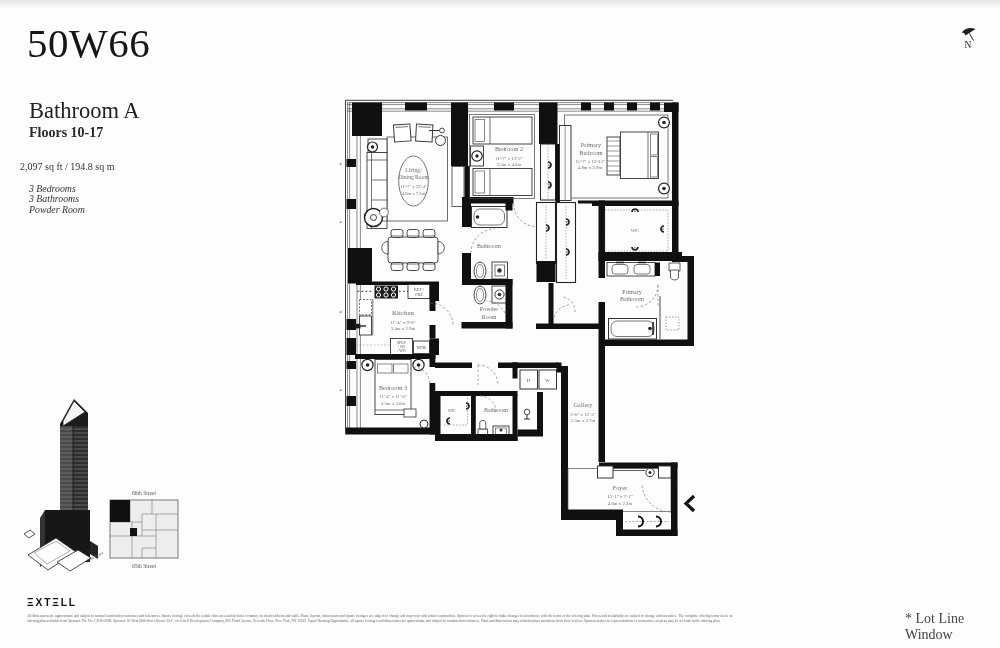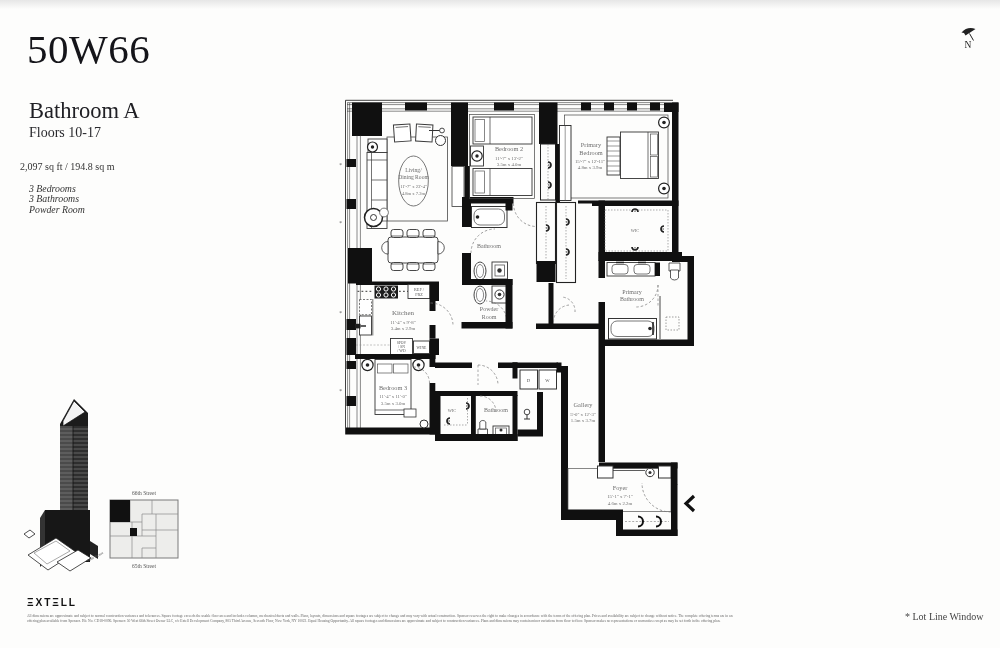--- a/index.html
+++ b/index.html
@@ -7,31 +7,31 @@
        background:#fdfdfc;font-family:"Liberation Serif",serif;}
   .topband{position:absolute;left:0;top:0;width:1000px;height:9px;
        background:linear-gradient(#e6e6e6,#fdfdfc);}
   .abs{position:absolute;}
 </style>
 </head>
 <body>
 
 <div class="topband"></div>
 
-<div class="abs" style="left:27px;top:29px;font-size:41px;letter-spacing:0.5px;color:#15151a;line-height:1;">50W66</div>
+<div class="abs" style="left:27px;top:23px;font-size:41px;letter-spacing:0.5px;color:#15151a;line-height:1;">50W66</div>
 
 <div class="abs" style="left:29px;top:100px;font-size:22.5px;color:#202025;line-height:1;">Bathroom A</div>
 
-<div class="abs" style="left:29px;top:126px;font-size:14px;color:#2a2a2e;line-height:1;">Floors 10-17</div>
+<div class="abs" style="left:29px;top:126px;font-size:14px;color:#2a2a2e;line-height:1;font-weight:bold;">Floors 10-17</div>
 
 <div class="abs" style="left:20px;top:162px;font-size:10px;color:#333;line-height:1;">2,097 sq ft / 194.8 sq m</div>
 
 <div class="abs" style="left:29px;top:183.5px;font-size:9.8px;color:#333;line-height:10.8px;font-style:italic;">3 Bedrooms<br>3 Bathrooms<br>Powder Room</div>
 
-<div class="abs" style="left:905px;top:611px;font-size:10px;color:#444;">* Lot Line Window</div>
+<div class="abs" style="left:905px;top:611px;font-size:14px;color:#444;">* Lot Line Window</div>
 
 <svg class="abs" style="left:0;top:0" width="1000" height="648" viewBox="0 0 1000 648">
 <defs>
 <g id="hanger">
         <path d="M-3,0 A3 3 0 0 1 3,0" fill="none" stroke="#222" stroke-width="1.7"></path>
         <line x1="0" y1="0" x2="0" y2="-1.6" stroke="#222" stroke-width="0.8"></line>
       </g>
 </defs>
 
 <line x1="345.5" y1="100.3" x2="673" y2="100.3" stroke="#2b2b2b" stroke-width="0.9"></line>

